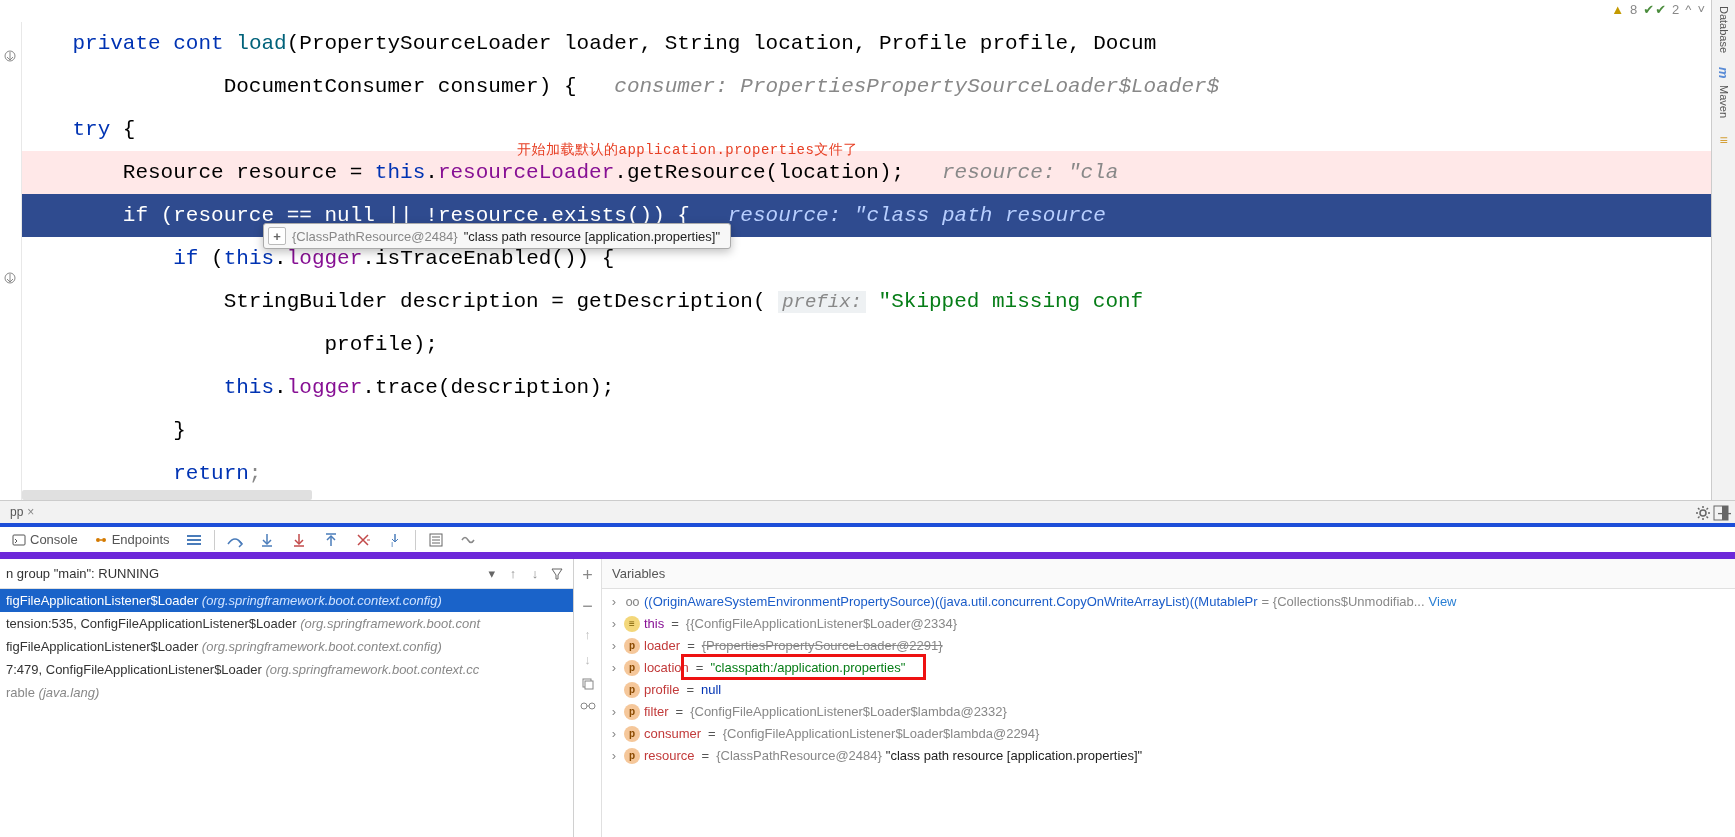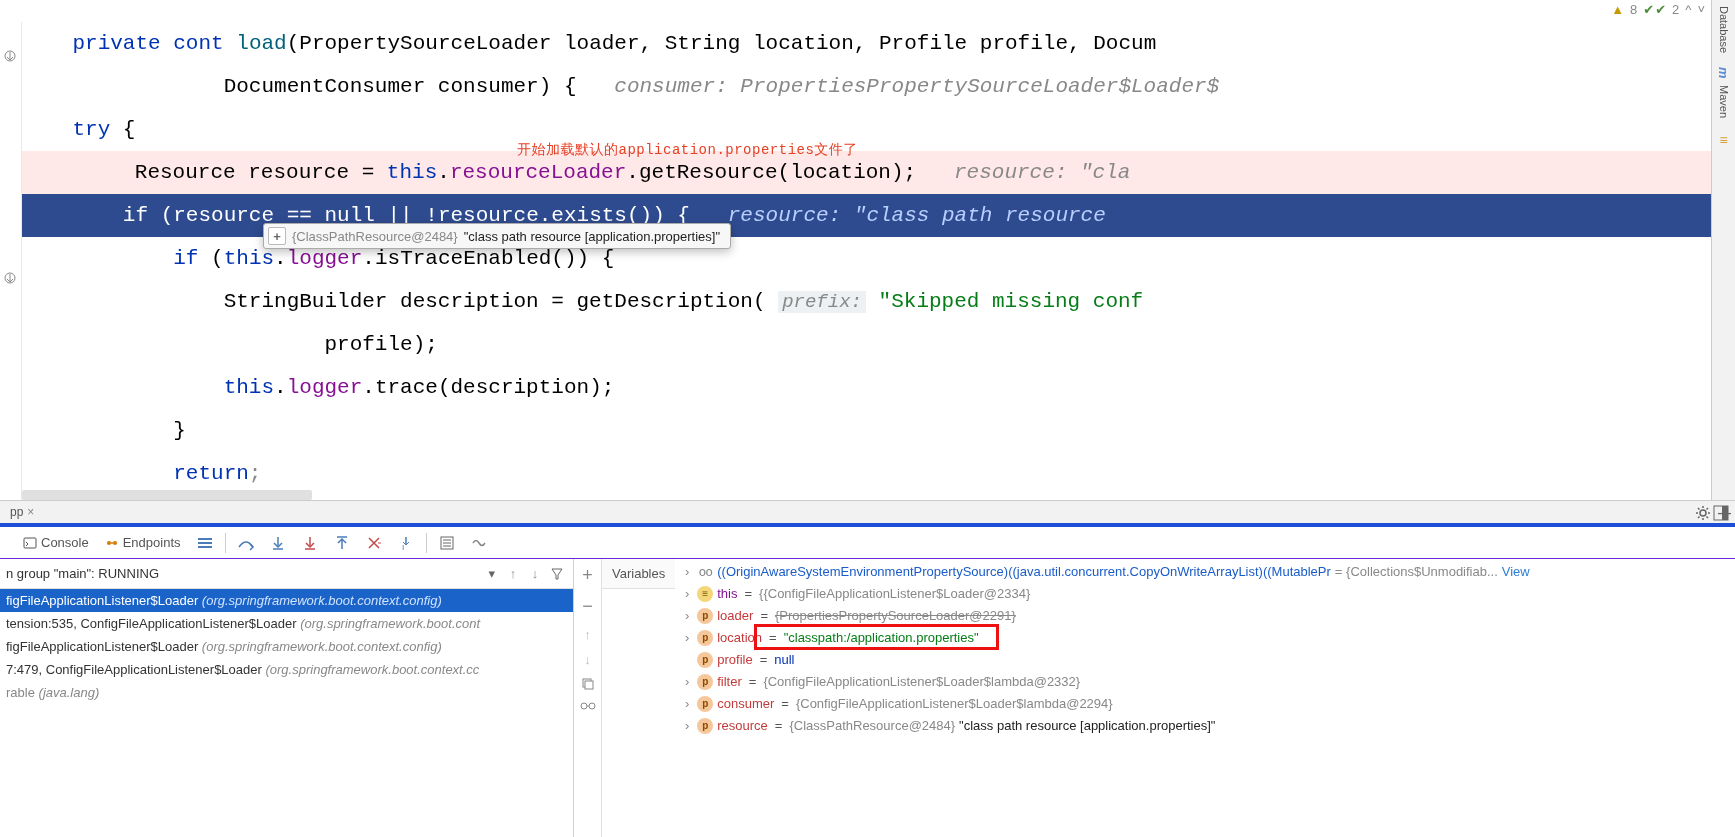--- a/index.html
+++ b/index.html
@@ -103,21 +103,20 @@
       padding: 0 4px;
       border-radius: 0;
       font-size: 19px;
     }
     .inline-hint {
       color: #888;
       font-style: italic;
     }
     .breakpoint-line {
       background: #ffe8e8;
-      padding-left: 12px;
     }
     .exec-line {
       background: #2f4b8f;
       color: #fff;
     }
     .exec-line .kw, .exec-line .field, .exec-line .method-decl { color: #fff; }
     .exec-line .inline-hint { color: #b8cfff; }
 
     
     .annotation-red {
@@ -216,24 +215,24 @@
       top: 4px;
       color: #666;
       cursor: pointer;
       font-weight: bold;
     }
 
     
     .debug-toolbar {
       height: 32px;
       background: #fff;
-      border-bottom: 1px solid #6d28d9;
-      display: flex;
-      align-items: center;
-      padding: 0 19px;
+      border-bottom: 7px solid #6d28d9;
+      display: flex;
+      align-items: center;
+      padding: 0 8px;
       gap: 8px;
     }
     .tb-btn {
       width: 24px;
       height: 24px;
       display: flex;
       align-items: center;
       justify-content: center;
       cursor: pointer;
       color: #5a7ea8;
@@ -321,21 +320,21 @@
     }
     .frame-row.selected .frame-pkg { color: #d0e3ff; font-style: italic; }
     .frame-row.dim { color: #888; }
     .frame-pkg { color: #888; font-style: italic; }
     .frame-row.highlight { background: #fff7d6; }
 
     
     .vars-pane {
       flex: 1;
       display: flex;
-      flex-direction: row;
+      flex-direction: column;
       overflow: hidden;
     }
     .vars-header {
       height: 30px;
       line-height: 30px;
       padding: 0 10px;
       font-size: 13px;
       color: #555;
       border-bottom: 1px solid #e0e0e0;
       background: #fafafa;

